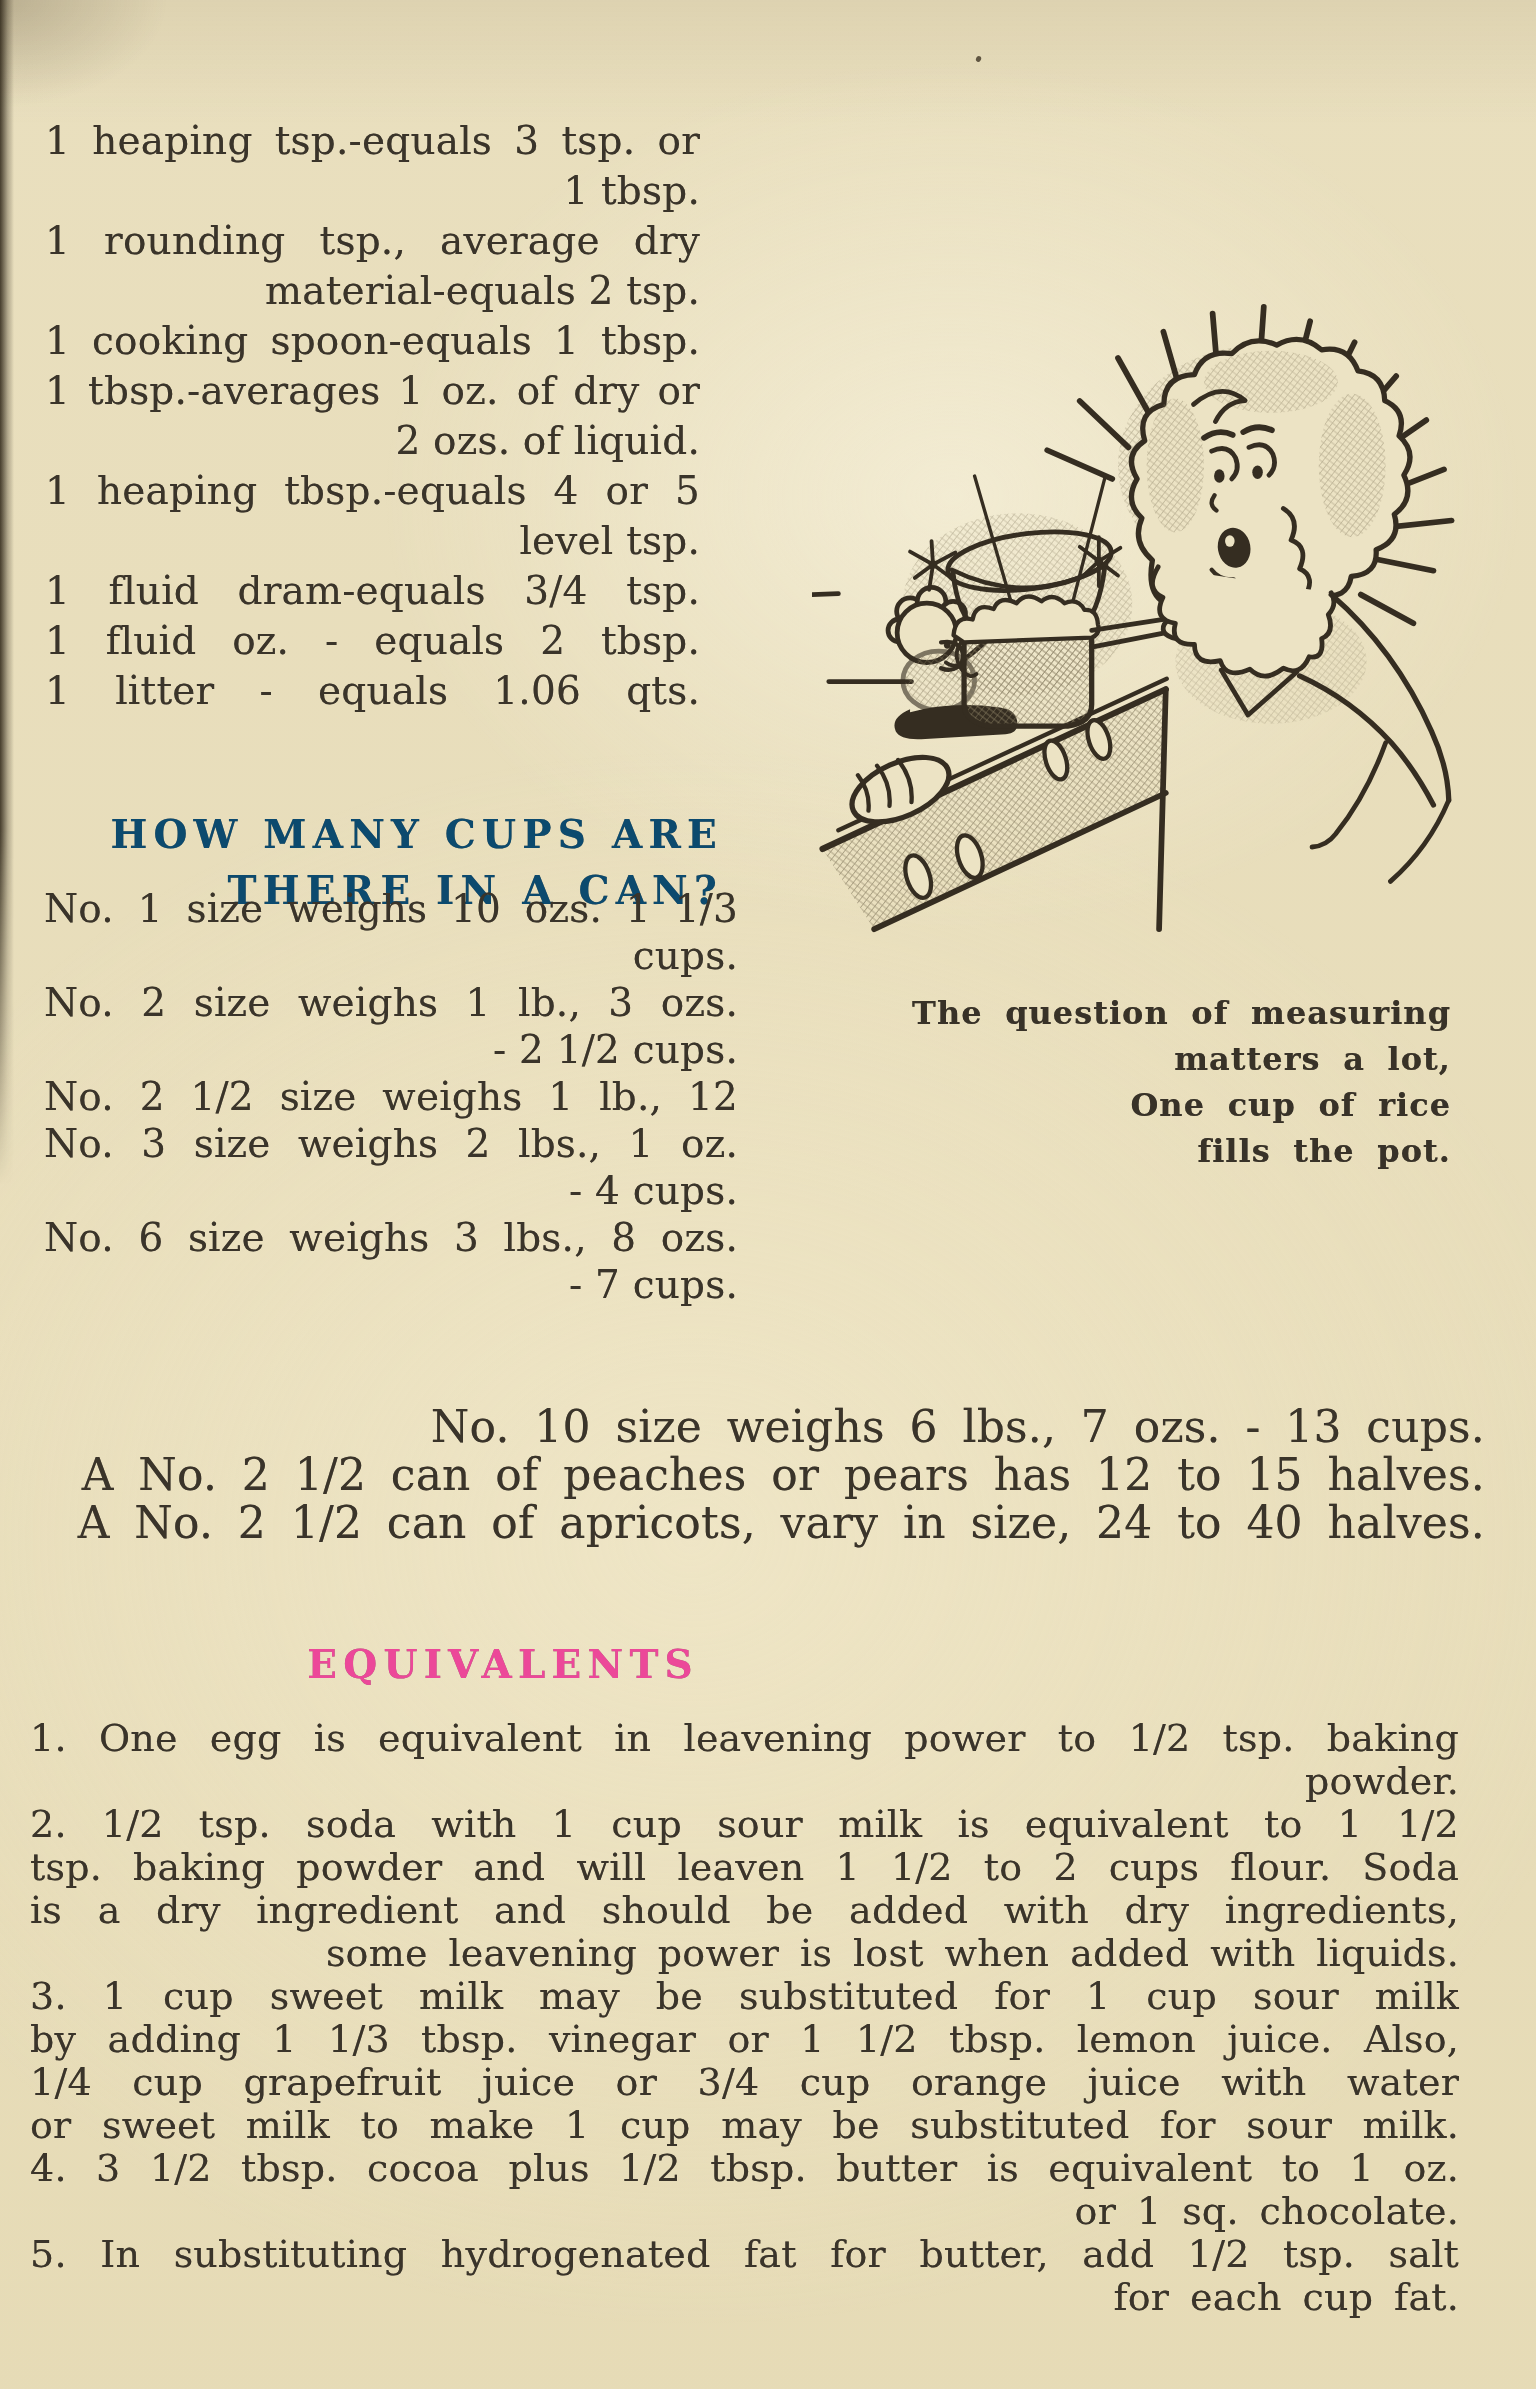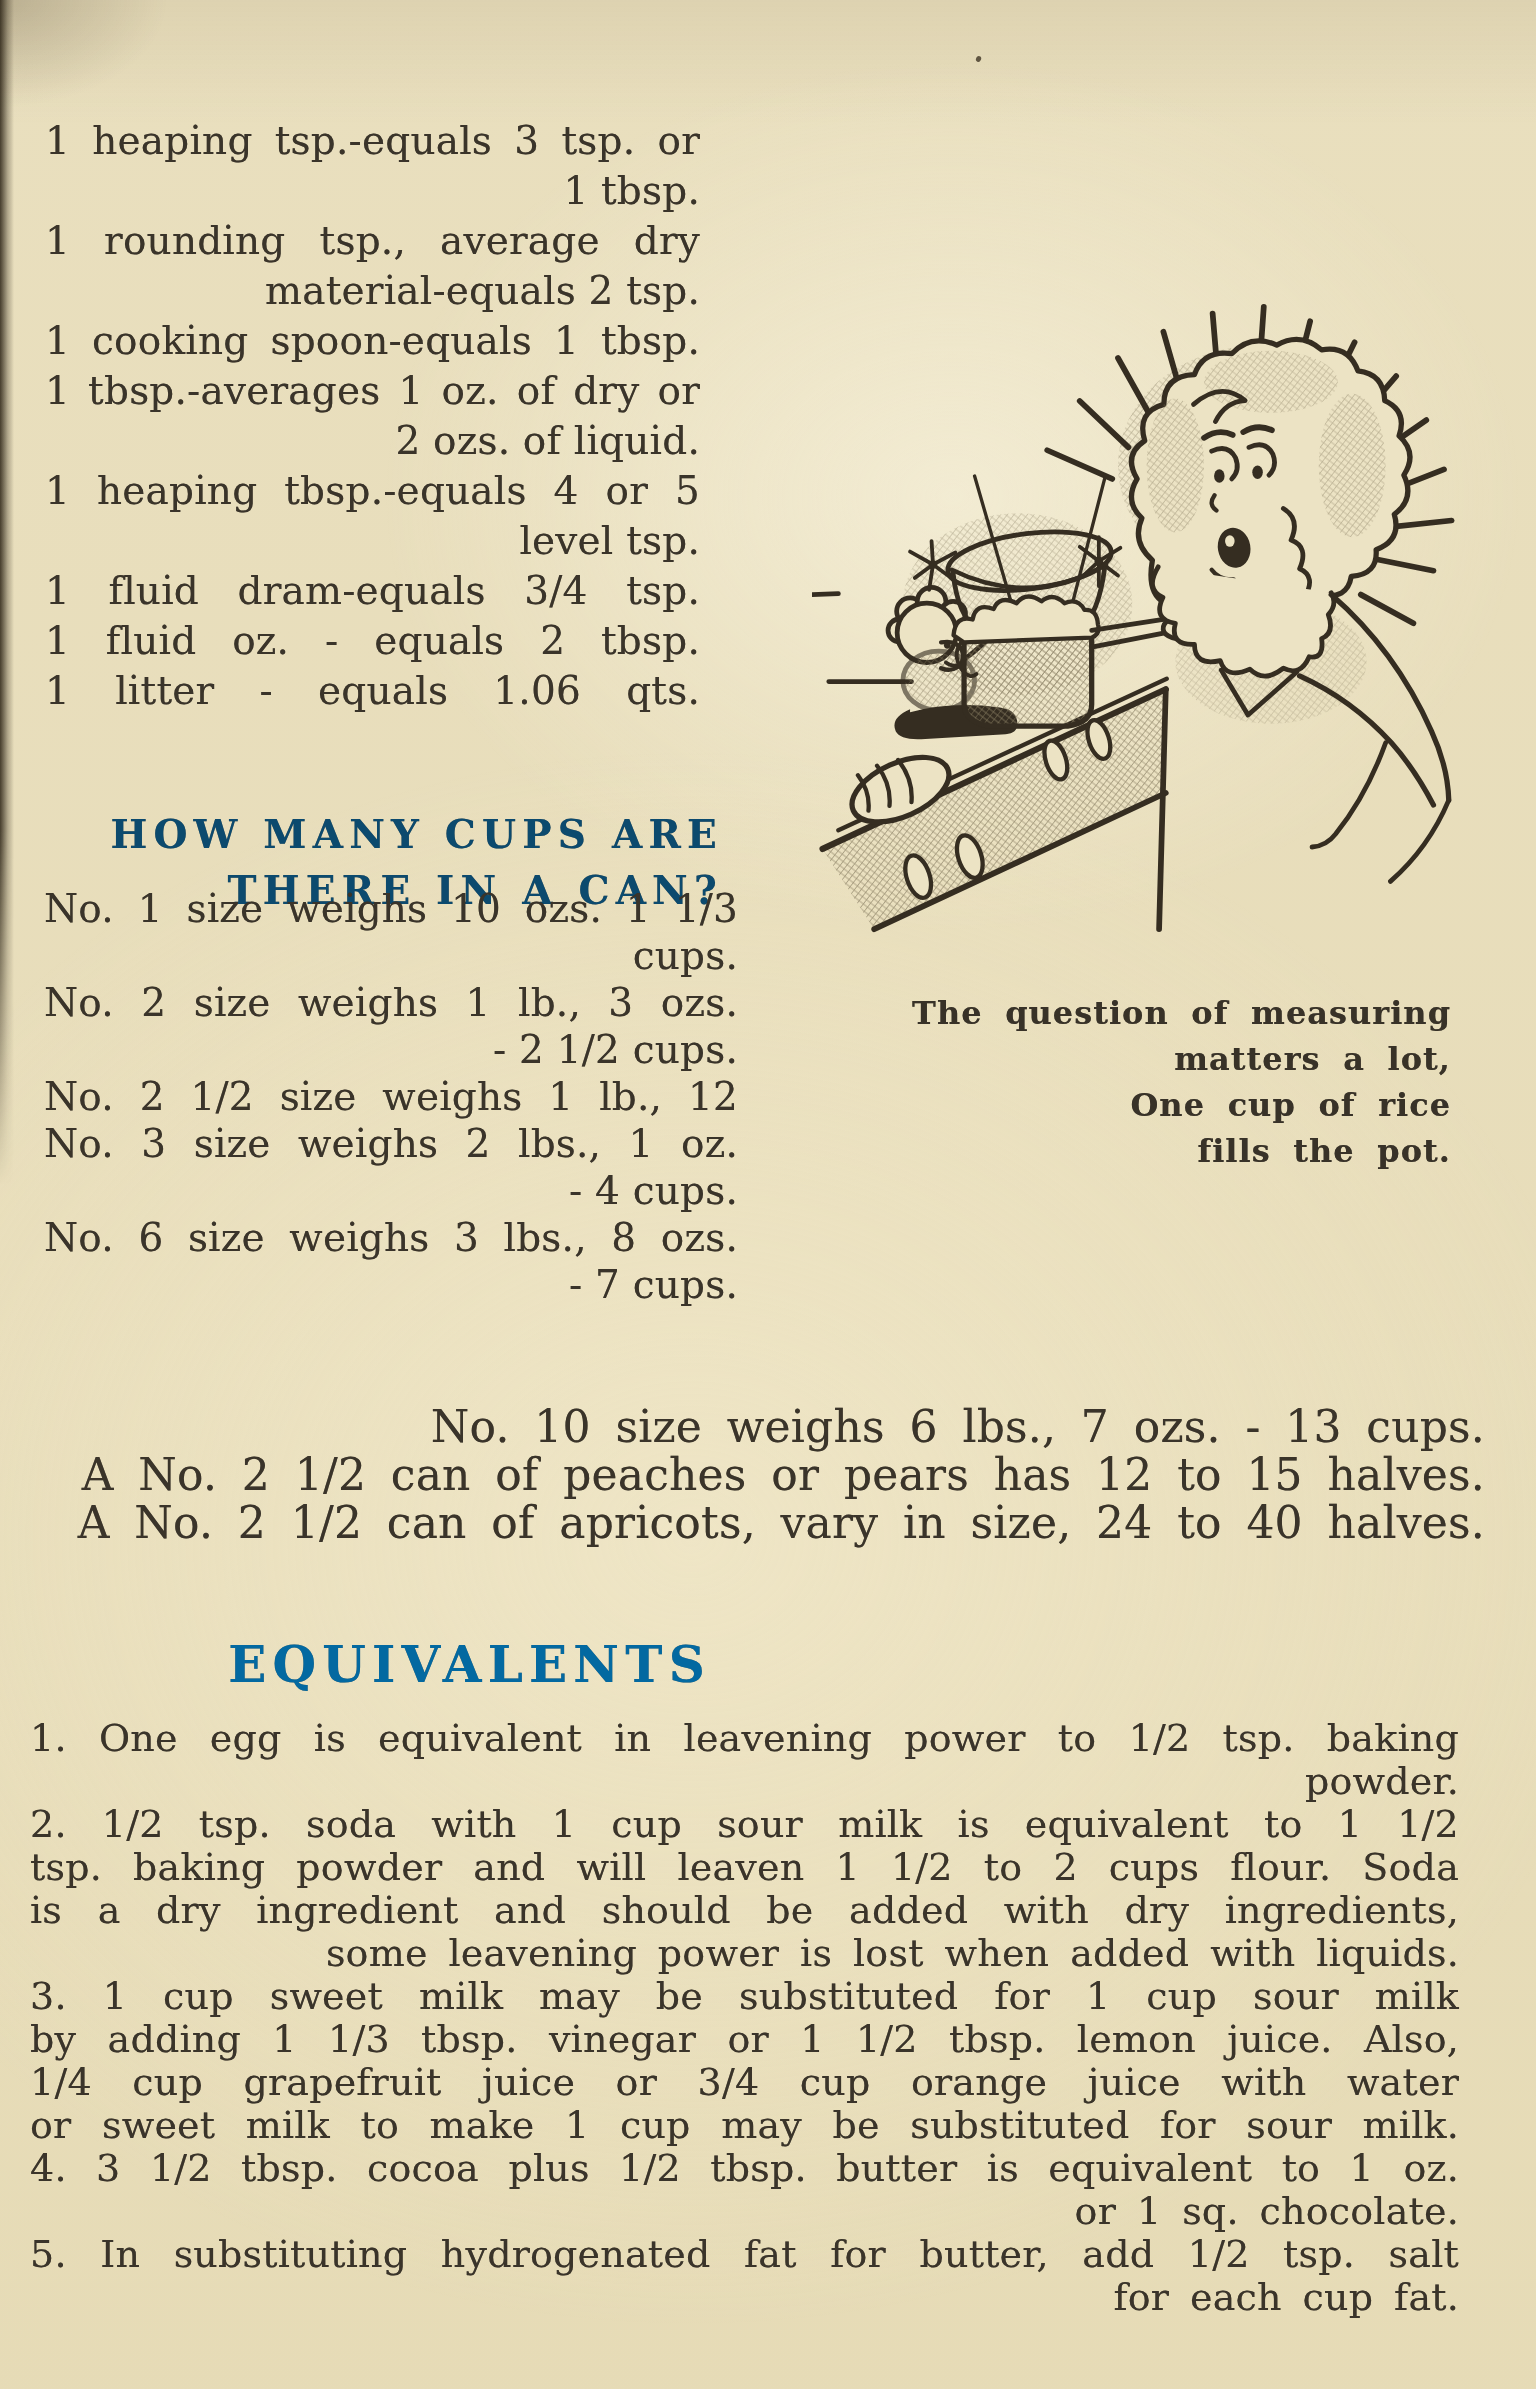--- a/index.html
+++ b/index.html
@@ -21,21 +21,21 @@
     display: block;
     text-align: right;
     text-shadow: 0 0 0.5px rgba(52,46,36,0.55);
   }
   .j { text-align: justify; text-align-last: justify; }
 
   .intro      { left: 45px;  top: 116px;  width: 655px; font-size: 39px; line-height: 50px; letter-spacing: 0.2px; }
   .cups-head  { left: 54px;  top: 778px; width: 669px; font-size: 39px; line-height: 56px; font-weight: 700; letter-spacing: 6.2px; color: #0c4a6e; margin-top: 28px; }
   .cups-list  { left: 44px;  top: 885px; width: 694px; font-size: 39px; line-height: 47px;  letter-spacing: 0.2px; }
   .cups-wide  { left: 37px;  top: 1403px; width: 1448px; font-size: 44px; line-height: 48px; word-spacing: 10.5px; letter-spacing: 0.2px; }
-  .equiv-head { left: 42px;  top: 1638px; width: 669px; font-size: 50px; line-height: 53px; font-weight: 700; letter-spacing: 6.2px; color: #0369a1; }
+  .equiv-head { left: 30px;  top: 1638px; width: 669px; font-size: 39px; line-height: 53px; font-weight: 700; letter-spacing: 6.2px; color: #ec4899; }
   .equiv      { left: 30px;  top: 1717px; width: 1429px; font-size: 38px; line-height: 43px;  word-spacing: 8.6px; letter-spacing: 0.2px; }
   .caption    { left: 858px; top: 990px; width: 593px; font-size: 32px; line-height: 46px; font-weight: 700; word-spacing: 10.5px; letter-spacing: 1px; color: #383228; }
 
   .illustration { position: absolute; left: 812px; top: 260px; width: 698px; height: 674px; }
 
   .scan-edge {
     position: absolute; left: 0; top: 0; width: 14.3px; height: 1185px;
     background: linear-gradient(to right, rgba(46,38,24,0.88), rgba(46,38,24,0.30) 55%, rgba(46,38,24,0));
     -webkit-mask-image: linear-gradient(to bottom, #000 0%, #000 70%, transparent 100%);
     mask-image: linear-gradient(to bottom, #000 0%, #000 70%, transparent 100%);

